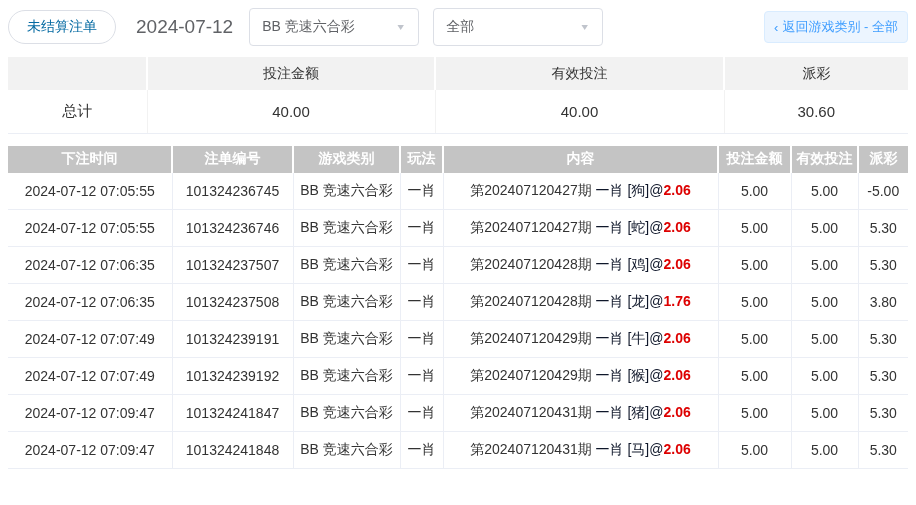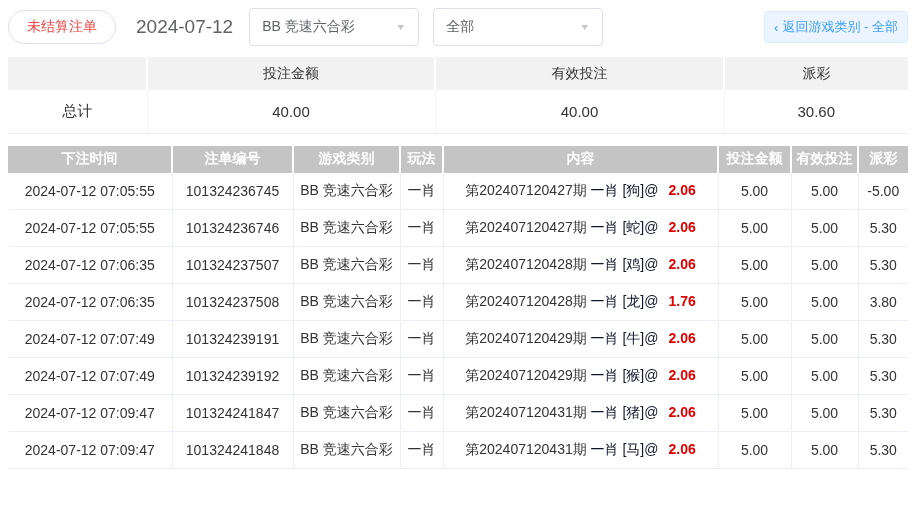--- a/index.html
+++ b/index.html
@@ -1,21 +1,21 @@
 <!DOCTYPE html>
 <html><head>
 <meta charset="utf-8">
 <style>
   * { margin:0; padding:0; box-sizing:border-box; }
   html,body { width:916px; height:505px; background:#fff; overflow:hidden;
     font-family:"Liberation Sans","DejaVu Sans",sans-serif; }
   
   .toolbar { display:flex; align-items:center; padding:9px 8px 8px 8px; height:53px; }
   .tab-btn { height:34px; padding:0 18px; border-radius:17px; background:#fff;
-    border:1px solid #dcdfe6; color:#ef4444; font-size:14px; cursor:pointer;
+    border:1px solid #dcdfe6; color:#0369a1; font-size:14px; cursor:pointer;
     display:flex; align-items:center; }
   .tab-btn + .tab-btn { margin-left:14px; }
   .tab-btn.active { border-color:#409eff; color:#409eff; font-weight:bold; }
   .date-label { margin:0 16px 0 20px; font-size:19px; color:#606266; }
   .select-box { width:170px; height:38px; border:1px solid #dcdfe6; border-radius:4px;
     display:flex; align-items:center; justify-content:space-between; padding:0 12px;
     font-size:14px; color:#606266; cursor:pointer; background:#fff; }
   .select-box + .select-box { margin-left:14px; }
   .caret { color:#c0c4cc; font-size:11px; transform:scaleY(0.8); }
   .back-btn { margin-left:auto; height:32px; padding:0 9px; background:#ecf5ff;
@@ -33,21 +33,21 @@
   .summary { margin-bottom:12px; }
   
   .main thead th { background:#c4c4c4; color:#fff; height:27px; font-size:14px;
     font-weight:bold; text-align:center; border-right:2px solid #fff; }
   .main thead th:last-child { border-right:none; }
   .main tbody td { height:37px; text-align:center; font-size:14px; color:#333;
     border-bottom:1px solid #ebeef5; border-right:1px solid #ebeef5;
     white-space:nowrap; overflow:hidden; }
   .main tbody td:last-child { border-right:none; }
   .pick { color:#0f172a; }
-  .odds { color:#dd0000; font-weight:bold;padding-left:10px; }
+  .odds { color:#dd0000; font-weight:bold; }
   td.neg { color:#f56c6c; }
 </style>
 </head>
 <body>
 
 <div class="toolbar">
   <button class="tab-btn">未结算注单</button>
   <span class="date-label">2024-07-12</span>
   <div class="select-box">
     <span>BB 竞速六合彩</span>

